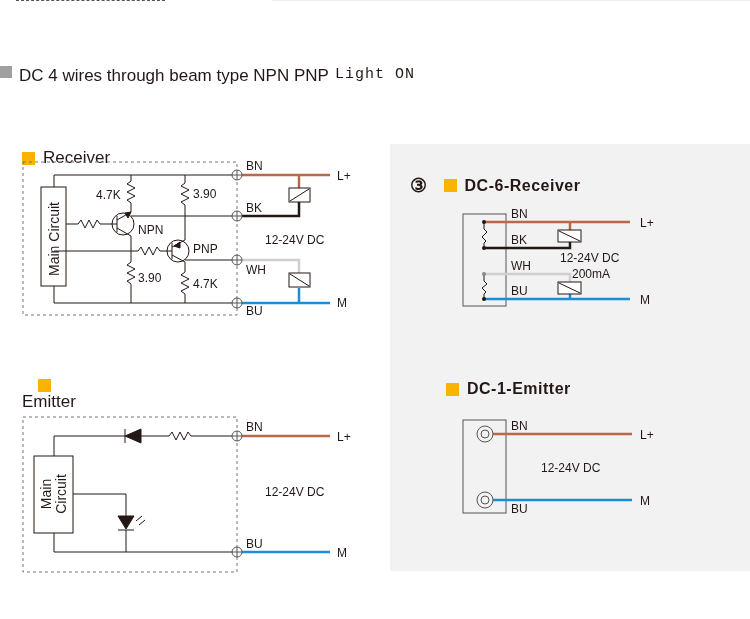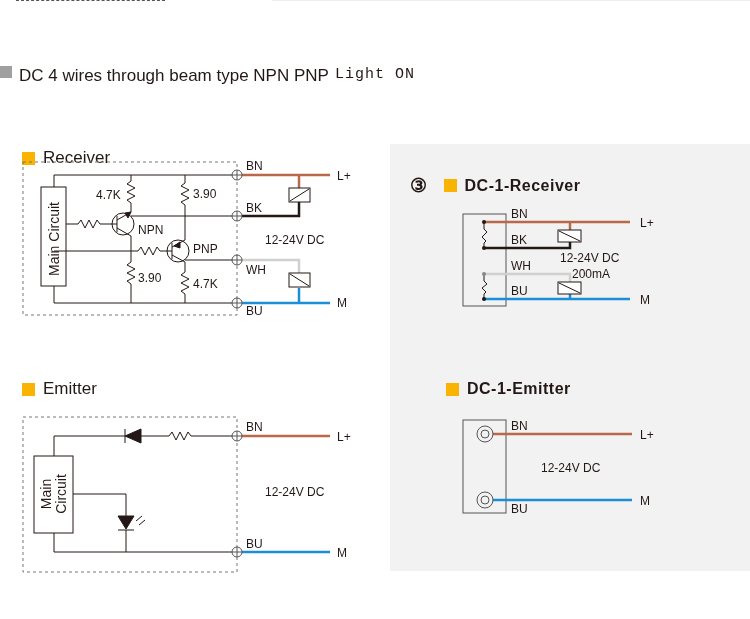--- a/index.html
+++ b/index.html
@@ -26,31 +26,31 @@
   <span class="sq"></span>
   <span>DC 4 wires through beam type NPN PNP</span>
   <span class="light">Light ON</span>
 </div>
 
 <div class="abs sec-title" style="left:22px; top:117px;margin-top:31px;">
   <span class="sq"></span>
   <span>Receiver</span>
 </div>
 
-<div class="abs sec-title" style="left:22px; top:379px;">
+<div class="abs sec-title" style="left:22px; top:379px;flex-direction:column;">
   <span class="sq"></span>
   <span>Emitter</span>
 </div>
 
 <div class="abs panel"></div>
 
 <div class="abs sec-title bold" style="left:410px; top:174px;">
   <span style="font-size:19px; font-weight:bold; margin-right:16px;">③</span>
   <span class="sq"></span>
-  <span>DC-1-Receiver</span>
+  <span>DC-6-Receiver</span>
 </div>
 
 <div class="abs sec-title bold" style="left:446px; top:380px;">
   <span class="sq"></span>
   <span>DC-1-Emitter</span>
 </div>
 
 <svg class="abs" style="left:0; top:0;" width="750" height="619" viewBox="0 0 750 619">
   <defs>
     <g id="term">

